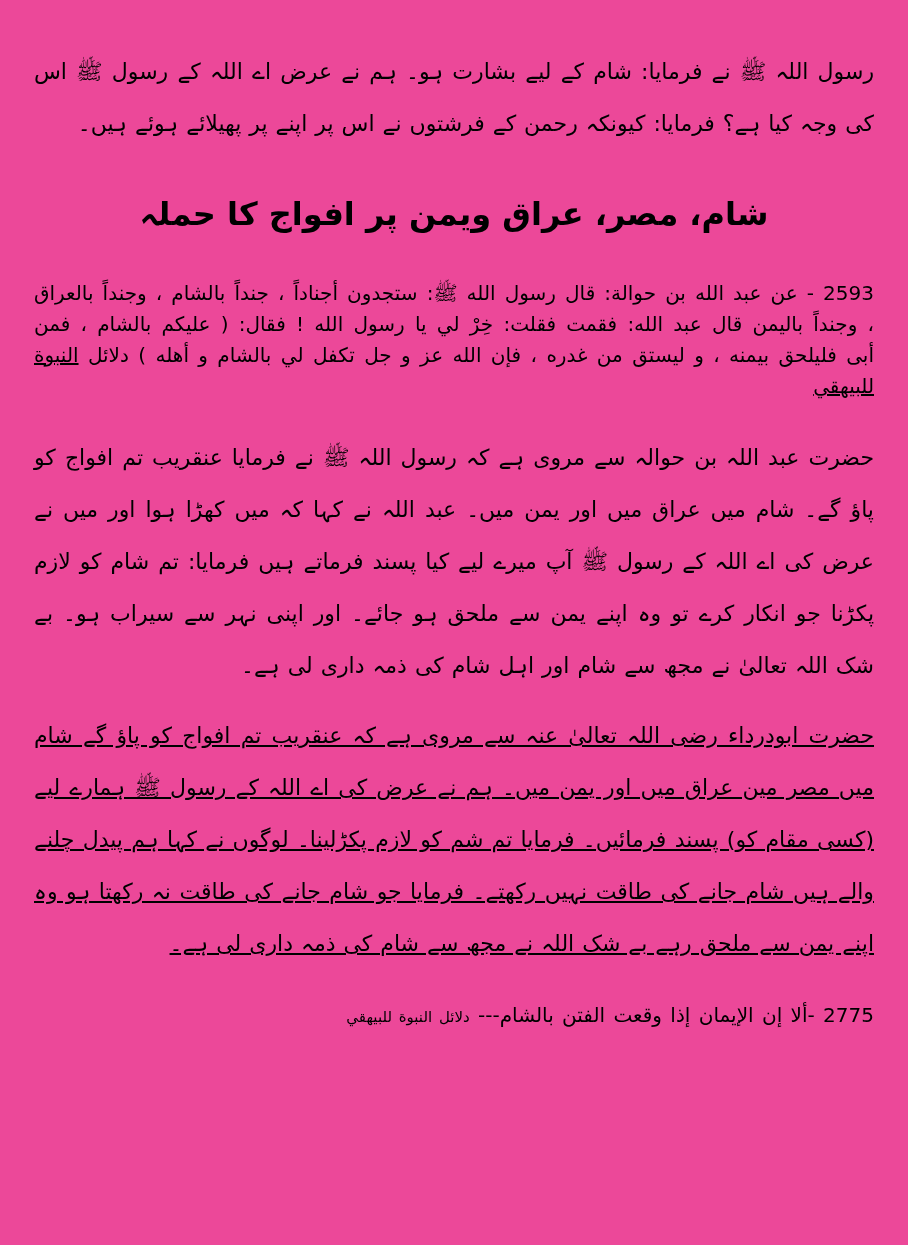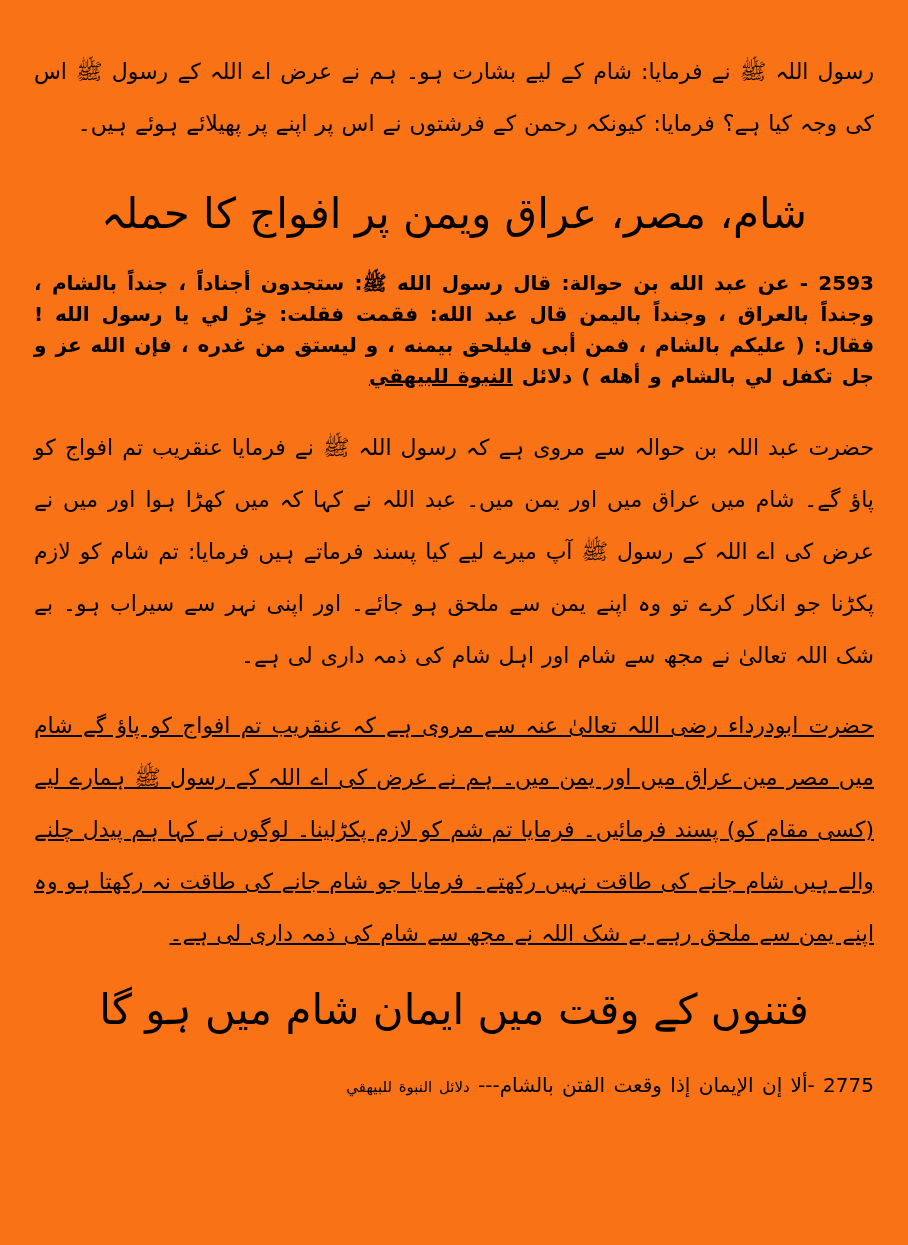--- a/index.html
+++ b/index.html
@@ -13,51 +13,51 @@
     overflow: hidden;
     color: #000000;
     font-family: "DejaVu Sans", sans-serif;
   }
   .page {
     direction: rtl;
     box-sizing: border-box;
     width: 908px;
     height: 1245px;
     padding: 46px 34px 20px 34px;
-    background: #f97316;
+    background: #ec4899;
   }
   
   .urdu-para {
     margin: 0;
     font-size: 22px;
     line-height: 52px;
     text-align: justify;
     word-spacing: 1px;
   }
   
   .heading {
     margin: 0;
     margin-top: 34px;
-    font-size: 42px;
-    font-weight: normal;
+    font-size: 32px;
+    font-weight: bold;
     line-height: 60px;
     text-align: center;
   }
   
   .arabic-para {
     margin: 0;
     font-size: 20px;
     line-height: 31px;
     text-align: justify;
     word-spacing: 2px;
   }
   .arabic-para.loose {
     line-height: 44px;
   }
-  .mt-24 { margin-top: 24px; font-weight: bold; }
+  .mt-24 { margin-top: 34px; }
   .mt-26 { margin-top: 26px; }
   .mt-30 { margin-top: 30px; }
   .mt-18 { margin-top: 18px; text-decoration: underline; }
   .mt-20 { margin-top: 20px; }
   .single-line {
     text-align: right;
     text-align-last: right;
   }
   .source-underlined {
     text-decoration: underline;
@@ -75,17 +75,16 @@
 
   <h1 class="heading">شام، مصر، عراق ویمن پر افواج کا حملہ</h1>
 
   <p class="arabic-para mt-24"><span>2593 - عن عبد الله بن حوالة: قال رسول الله ﷺ: ستجدون أجناداً ، جنداً بالشام ، وجنداً بالعراق ، وجنداً باليمن قال عبد الله: فقمت فقلت: خِرْ لي يا رسول الله ! فقال: ( عليكم بالشام ، فمن أبى فليلحق بيمنه ، و ليستق من غدره ، فإن الله عز و جل تكفل لي بالشام و أهله ) </span><span>دلائل </span><span class="source-underlined">النبوة للبيهقي</span></p>
 
   <p class="urdu-para mt-30">حضرت عبد اللہ بن حوالہ سے مروی ہے کہ رسول اللہ ﷺ نے فرمایا عنقریب تم افواج کو پاؤ گے۔ شام میں عراق میں اور یمن میں۔ عبد اللہ نے کہا کہ میں کھڑا ہوا اور میں نے عرض کی اے اللہ کے رسول ﷺ آپ میرے لیے کیا پسند فرماتے ہیں فرمایا: تم شام کو لازم پکڑنا جو انکار کرے تو وہ اپنے یمن سے ملحق ہو جائے۔ اور اپنی نہر سے سیراب ہو۔ بے شک اللہ تعالیٰ نے مجھ سے شام اور اہل شام کی ذمہ داری لی ہے۔</p>
 
 
   <p class="urdu-para mt-18">حضرت ابودرداء رضی اللہ تعالیٰ عنہ سے مروی ہے کہ عنقریب تم افواج کو پاؤ گے شام میں مصر مین عراق میں اور یمن میں۔ ہم نے عرض کی اے اللہ کے رسول ﷺ ہمارے لیے (کسی مقام کو) پسند فرمائیں۔ فرمایا تم شم کو لازم پکڑلینا۔ لوگوں نے کہا ہم پیدل چلنے والے ہیں شام جانے کی طاقت نہیں رکھتے۔ فرمایا جو شام جانے کی طاقت نہ رکھتا ہو وہ اپنے یمن سے ملحق رہے بے شک اللہ نے مجھ سے شام کی ذمہ داری لی ہے۔</p>
 
-  <h1 class="heading mt-20">فتنوں کے وقت میں ایمان شام میں ہو گا</h1>
 
   <p class="arabic-para single-line mt-30"><span>2775 -ألا إن الإيمان إذا وقعت الفتن بالشام--- </span><span class="source-small">دلائل النبوة للبيهقي</span></p>
 
 </div>
 
 </body></html>

